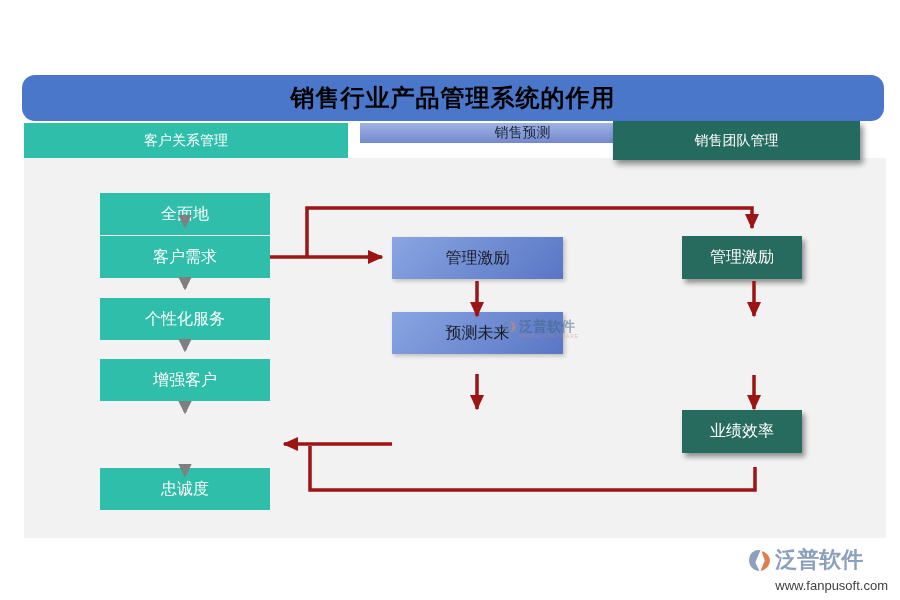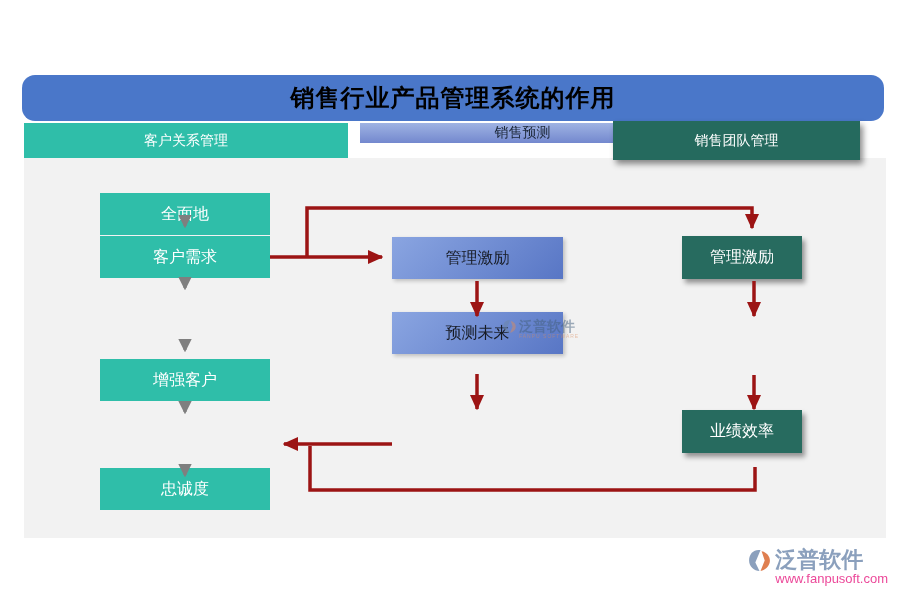--- a/index.html
+++ b/index.html
@@ -28,37 +28,38 @@
     box-shadow:3px 4px 5px rgba(0,0,0,.4);}
 
   .overlay{position:absolute;left:0;top:0;width:900px;height:600px;pointer-events:none;}
 
   .wm-center{position:absolute;left:502px;top:319px;opacity:.5;display:flex;align-items:flex-start;gap:2px;}
   .wm-center .wm-txt{color:#44607e;font-size:14px;font-weight:bold;line-height:14px;}
   .wm-center .wm-sub{color:#d98c5f;font-size:5px;letter-spacing:1px;line-height:6px;}
 
   .brand{position:absolute;right:12px;top:548px;display:flex;align-items:flex-start;gap:3px;}
   .brand .brand-name{color:#8BA0BD;font-size:22px;font-weight:bold;line-height:24px;}
-  .brand .brand-url{color:#ec4899;font-size:13px;line-height:14px;text-align:center;}
+  .brand .brand-url{color:#404040;font-size:13px;line-height:14px;text-align:center;margin-top:7px;}
 </style>
 </head>
 <body>
 
 <div class="canvas">
 
   <div class="panel"></div>
 
   <div class="title-bar">销售行业产品管理系统的作用</div>
 
   <div class="tab tab-crm">客户关系管理</div>
   <div class="tab tab-forecast">销售预测</div>
   <div class="tab tab-team">销售团队管理</div>
 
   <div class="box box-teal" style="top:193px">全面地</div>
   <div class="box box-teal" style="top:236px">客户需求</div>
+  <div class="box box-teal" style="top:298px">个性化服务</div>
   <div class="box box-teal" style="top:359px">增强客户</div>
   <div class="box box-teal" style="top:468px">忠诚度</div>
 
   <div class="box box-blue" style="top:237px">管理激励</div>
   <div class="box box-blue" style="top:312px">预测未来</div>
 
   <div class="box box-dark" style="top:236px">管理激励</div>
   <div class="box box-dark" style="top:410px">业绩效率</div>
 
   <div class="wm-center">

